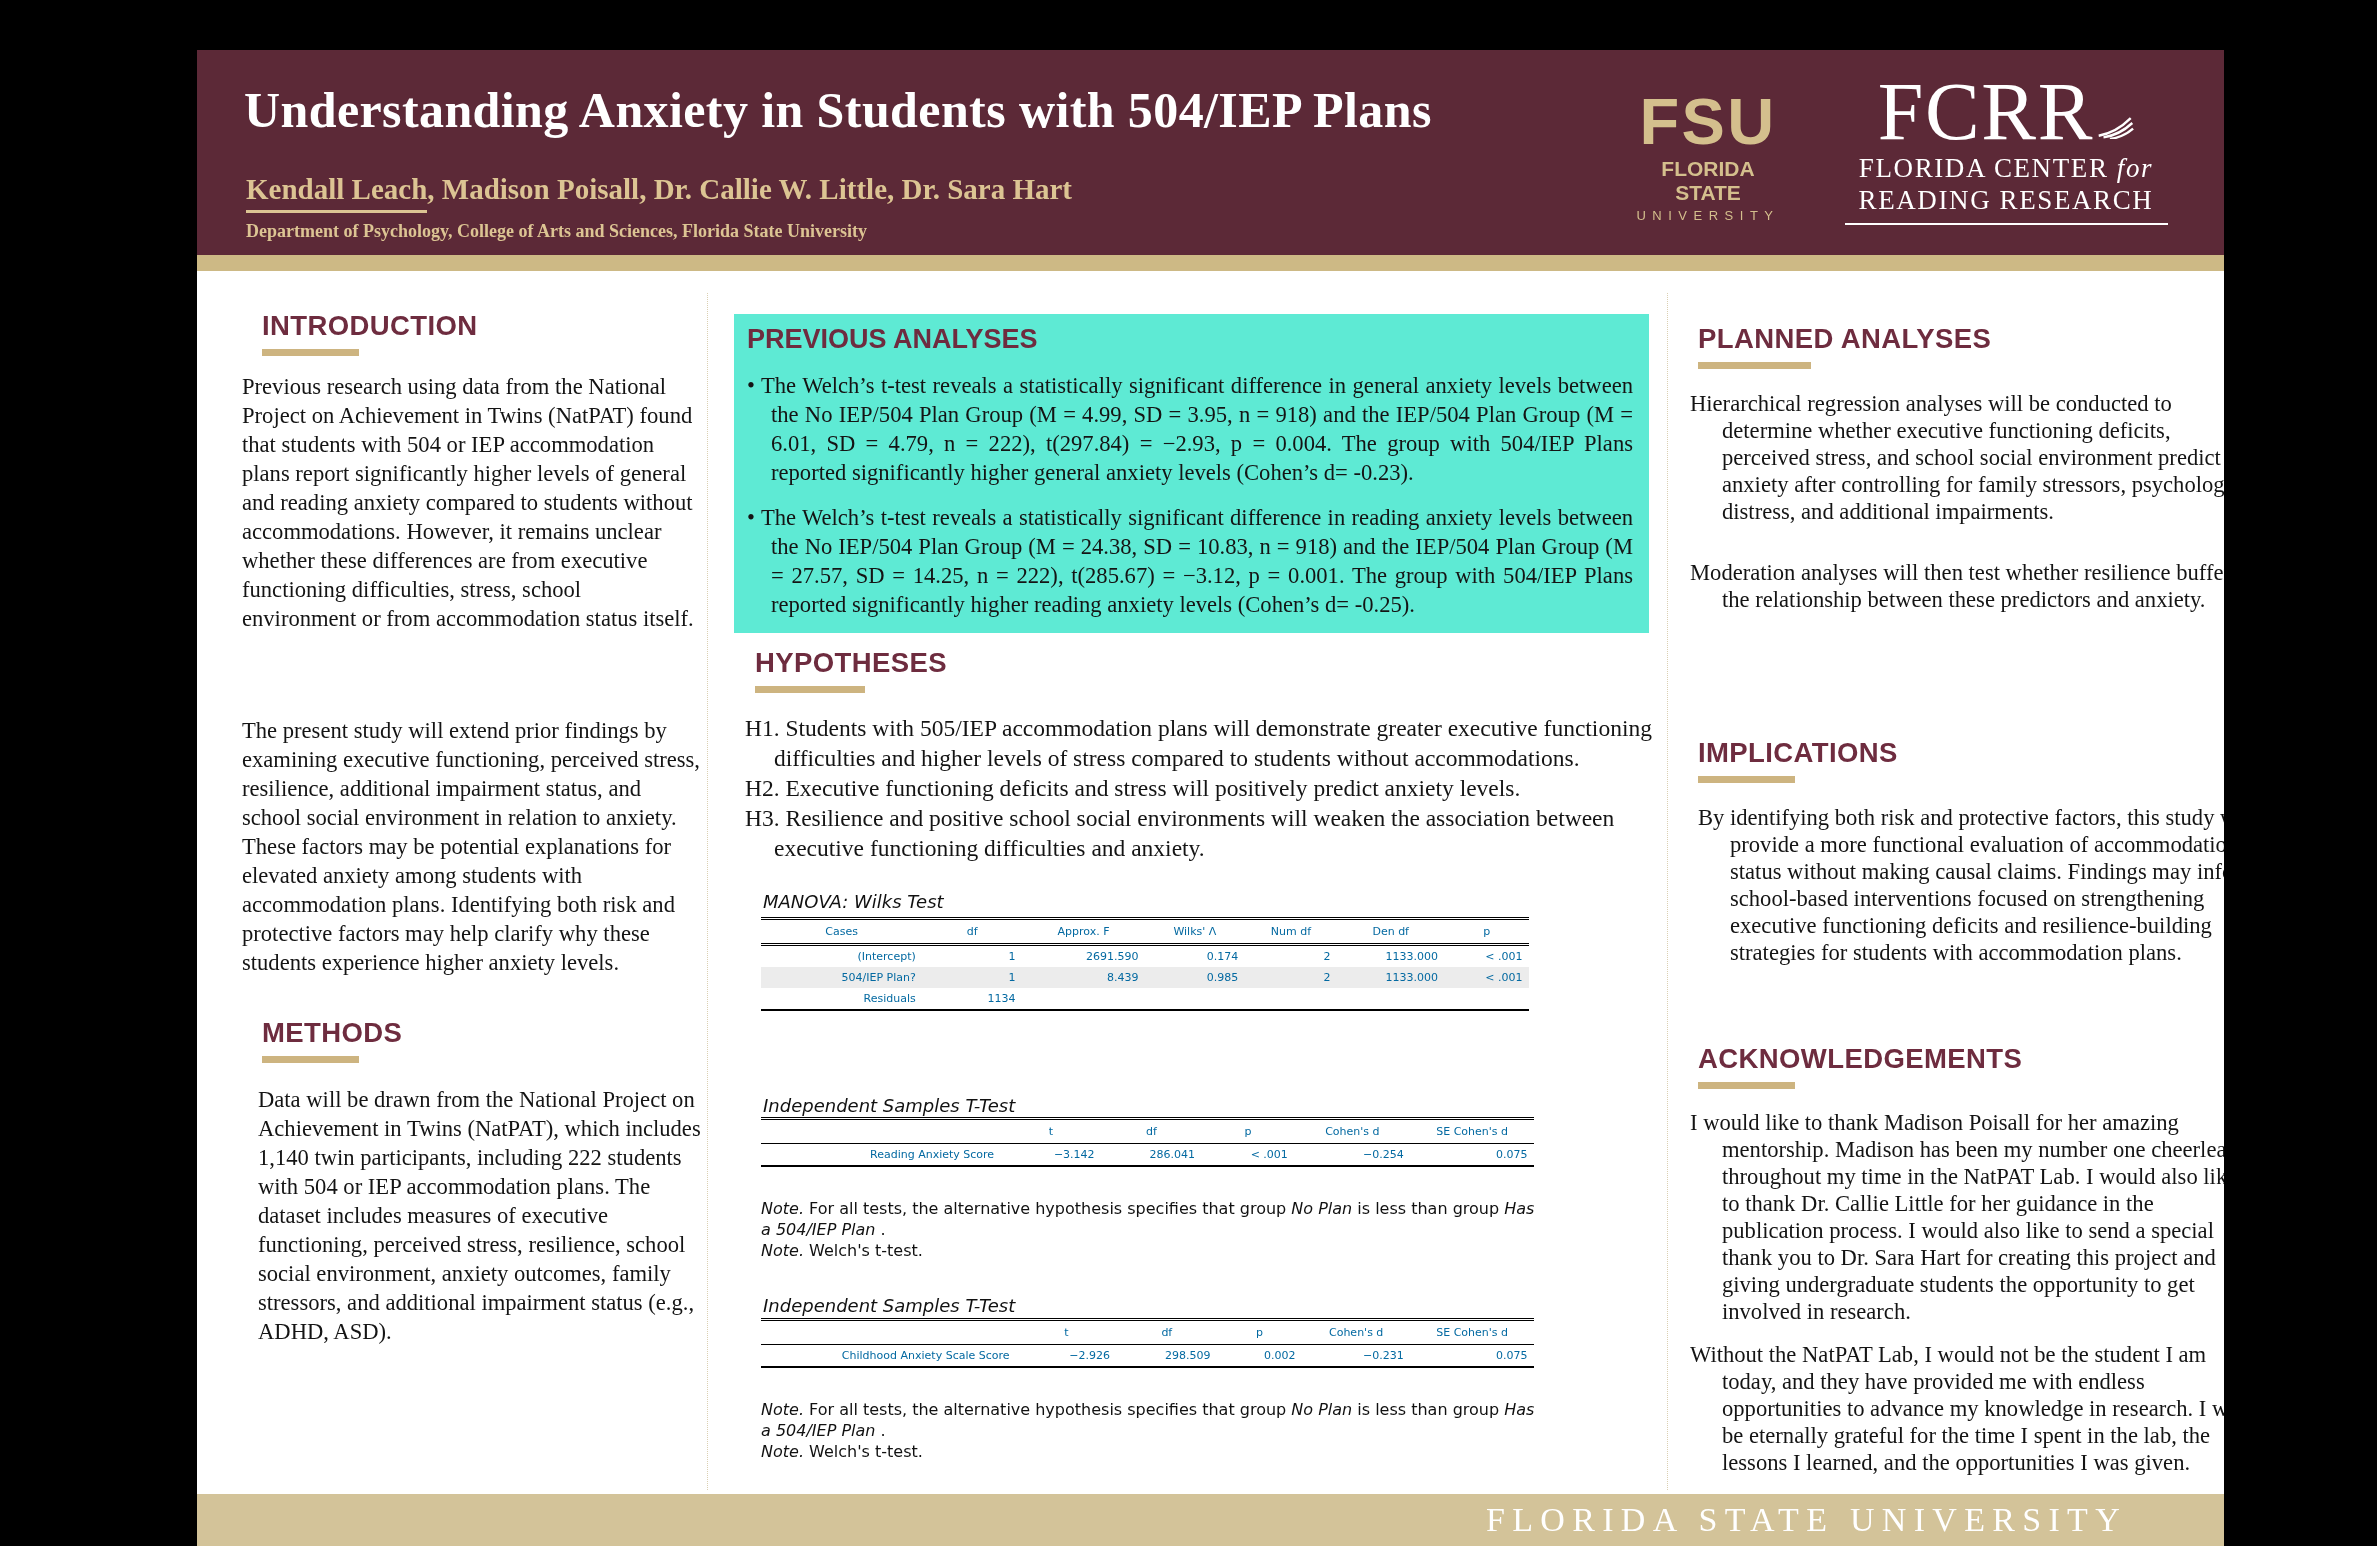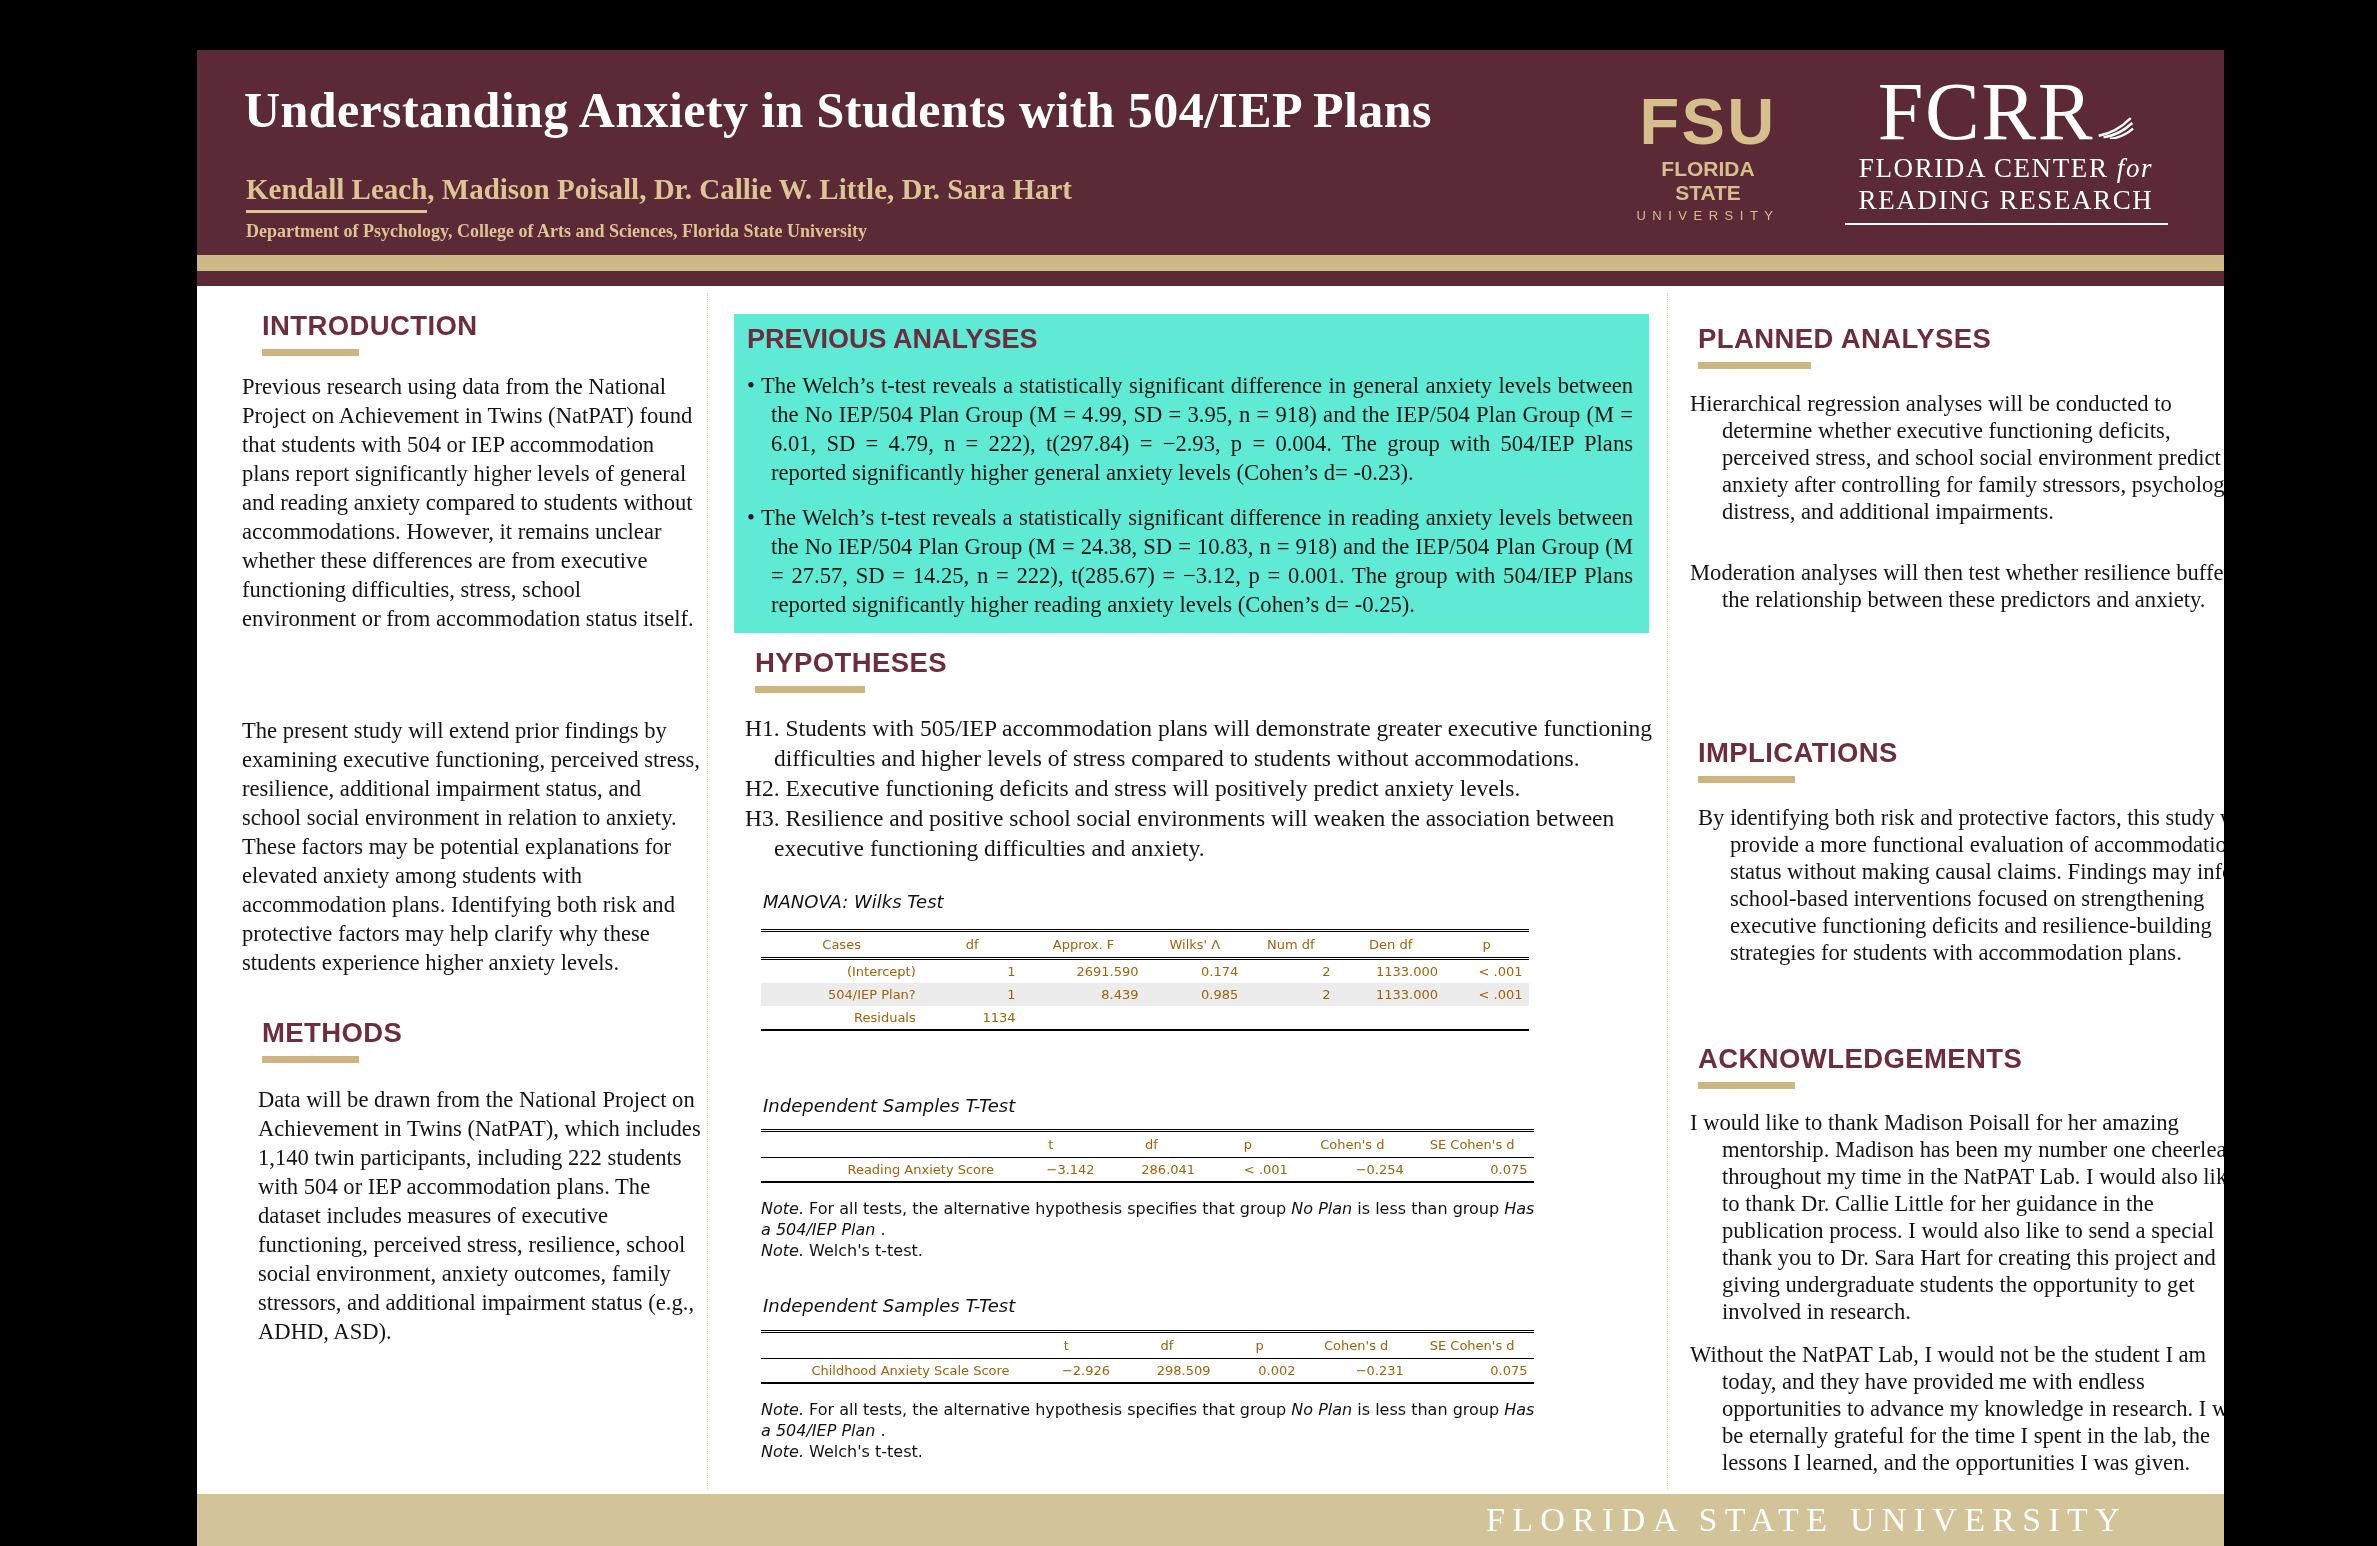--- a/index.html
+++ b/index.html
@@ -1,21 +1,21 @@
 <!DOCTYPE html>
 <html style="font-size:13px"><head>
 <meta charset="utf-8">
 <style>
   html,body{margin:0;padding:0;background:#000;}
   #screen{position:relative;width:2377px;height:1546px;background:#000;overflow:hidden;
           font-family:"Liberation Serif","DejaVu Serif",serif;}
   #poster{position:absolute;left:197px;top:50px;width:2027px;height:1496px;background:#ffffff;overflow:hidden;}
 
   
-  .hdr{position:absolute;left:0;top:0;width:100%;height:236px;background:#5C2937;}
+  .hdr{position:absolute;left:0;top:0;width:100%;height:205px;background:#5C2937;}
   .poster-title{position:absolute;left:47px;top:31px;color:#ffffff;font-weight:bold;font-size:50px;letter-spacing:0.4px;white-space:nowrap;}
   .authors{position:absolute;left:49px;top:123px;color:#DCC493;font-weight:bold;font-size:29px;white-space:nowrap;}
   .author-underline{border-bottom:3.2px solid #DCC493;padding-bottom:4.9px;}
   .affiliation{position:absolute;left:49px;top:171px;color:#DCC493;font-weight:bold;font-size:18px;white-space:nowrap;}
   .fsu-logo{position:absolute;left:1430px;top:39px;width:162px;text-align:center;color:#D4BF8D;font-family:"Liberation Sans","DejaVu Sans",sans-serif;}
   .fsu-acronym{font-size:65px;font-weight:bold;line-height:65px;letter-spacing:2.4px;}
   .fsu-line1{font-size:21px;font-weight:bold;margin-top:3.2px;letter-spacing:0px;}
   .fsu-line2{font-size:13px;margin-top:3.2px;letter-spacing:6.5px;}
   .fcrr-logo{position:absolute;left:1611px;top:21px;width:396px;text-align:center;color:#ffffff;}
   .fcrr-acronym{font-size:82px;line-height:81px;letter-spacing:1.6px;white-space:nowrap;}
@@ -35,21 +35,21 @@
   .gray-box{position:absolute;left:537px;top:264px;width:915px;background:#5eead4;padding:9.7px 16px 14.6px 13px;box-sizing:border-box;}
   .gray-box .in-heading{font-family:"Liberation Sans","DejaVu Sans",sans-serif;font-weight:bold;font-size:27px;color:#6E2C3F;}
   .bullets{margin:6.5px 0 0 0;padding:0;list-style:none;}
   .bullets li{font-size:22.6px;line-height:29px;color:#141414;text-align:justify;padding-left:24px;text-indent:-24px;margin-top:16px;}
   .bullets li::before{content:"\2022  ";}
   .hyp-list{margin:0;padding:0;list-style:none;}
   .hyp-list li{font-size:23.5px;line-height:30px;color:#141414;padding-left:29px;text-indent:-29px;}
 
   .table-title{position:absolute;font-family:"DejaVu Sans","Liberation Sans",sans-serif;font-style:italic;font-size:18px;color:#111;white-space:nowrap;}
   table.stat{position:absolute;border-collapse:collapse;font-family:"DejaVu Sans","Liberation Sans",sans-serif;
-             font-size:13px;color:#a16207;border-top:3.2px double #000;border-bottom:2.4px solid #000;table-layout:fixed;margin-top:12px;}
+             font-size:11px;color:#0369a1;border-top:3.2px double #000;border-bottom:2.4px solid #000;table-layout:fixed;}
   table.stat th{font-weight:normal;text-align:center;padding:4.9px 6.5px;}
   table.stat.manova th{border-bottom:3.2px double #000;}
   table.stat.ttest th{border-bottom:1.6px solid #000;}
   table.stat td{padding:4px 6.5px;}
   td.lbl{text-align:right;padding-left:11.3px;white-space:nowrap;}
   td.num{text-align:right;}
   tr.shade{background:#ECECEC;}
   .note{position:absolute;font-family:"DejaVu Sans","Liberation Sans",sans-serif;font-size:16px;line-height:21px;color:#111;}
   .it{font-style:italic;}
 

